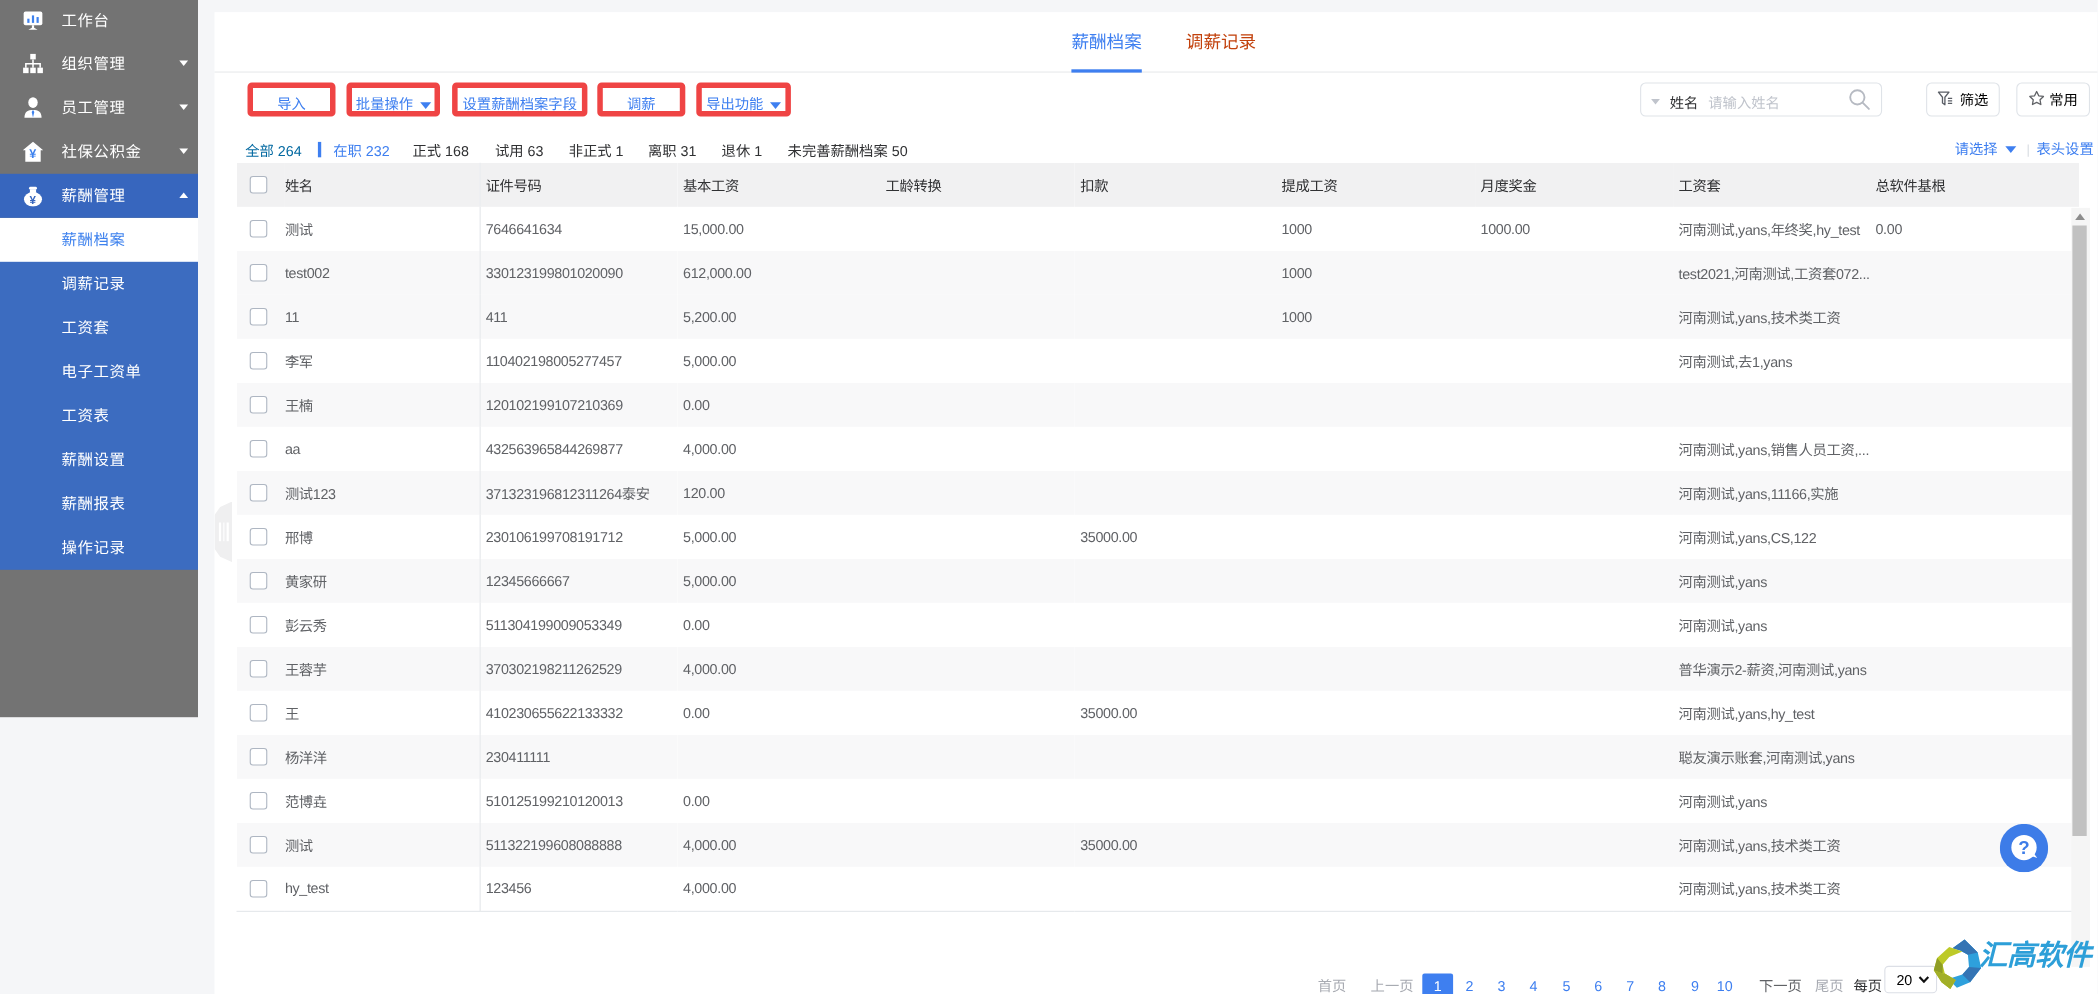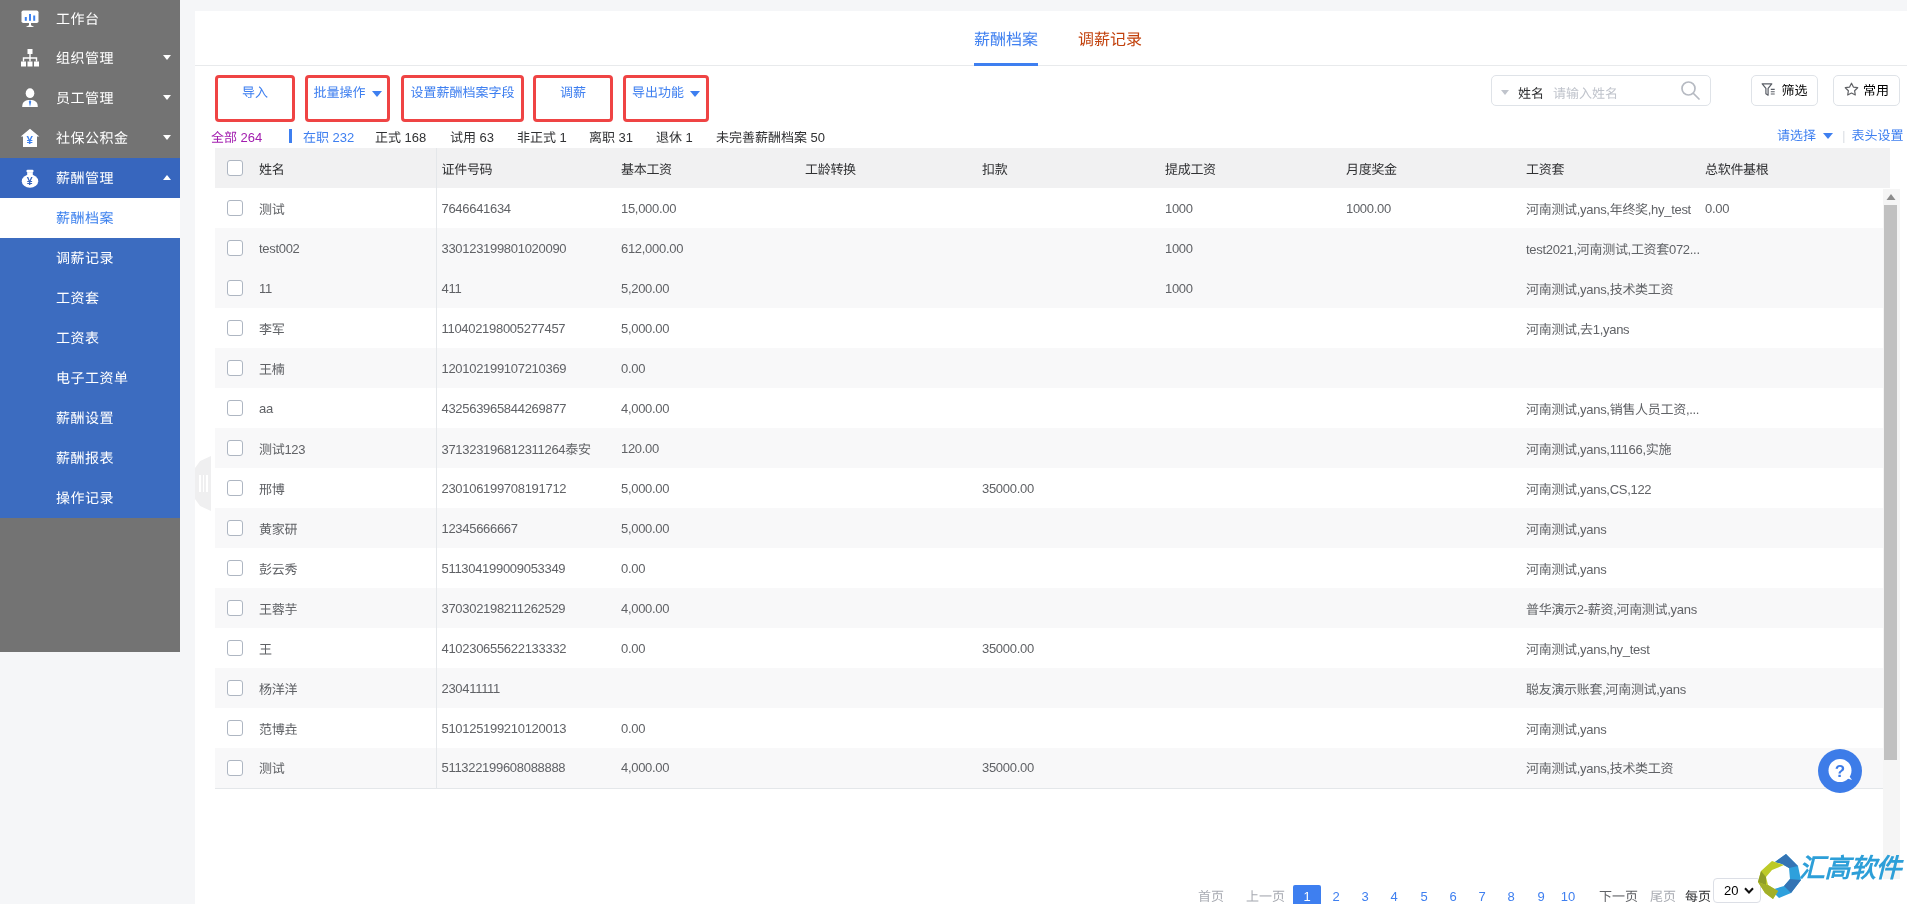--- a/index.html
+++ b/index.html
@@ -22,21 +22,21 @@
 
   
   #card { position:absolute; left:195px; top:11px; width:1712px; height:893px; background:#fff; }
 
   
   #tabs { position:absolute; left:0; top:0; width:1712px; height:55px; border-bottom:1px solid #e8eaec; }
   .tab { position:absolute; top:0; height:55px; line-height:57px; font-size:16px; color:#c2410c; }
   .tab.on { color:#3e7ff0; border-bottom:3px solid #3e7ff0; }
 
   
-  .btn { position:absolute; top:64px; height:47px; line-height:29px; border:3px solid #ef4444; border-radius:4px; color:#3e7ff0; font-size:13px; text-align:center; background:#fff; }
+  .btn { position:absolute; top:64px; height:31px; line-height:29px; border:5px solid #ef4444; border-radius:4px; color:#3e7ff0; font-size:13px; text-align:center; background:#fff;margin-left:10px; }
   .caret-b { display:inline-block; width:0; height:0; border-left:5px solid transparent; border-right:5px solid transparent; border-top:6px solid #3e7ff0; margin-left:6px; vertical-align:middle; }
 
   
   #searchbox { position:absolute; top:64px; left:1296px; width:220px; height:31px; border:1px solid #dfe3e8; border-radius:5px; background:#fff; font-size:13px; }
   .obtn { position:absolute; top:64px; height:31px; line-height:29px; border:1px solid #dfe3e8; border-radius:5px; color:#000000; font-size:13px; text-align:center; background:#fff; }
 
   
   #statusrow { position:absolute; left:0; top:116px; height:20px; font-size:13px; color:#303133; white-space:nowrap; }
 
   
@@ -108,22 +108,22 @@
         <rect x="6.4" y="1.8" width="7.2" height="2.6" rx="1.3" fill="#fff"></rect>
         <text x="10" y="17" font-size="10.5" font-weight="bold" fill="#3766be" text-anchor="middle" font-family="Liberation Sans, sans-serif">¥</text>
       </svg>
     <span class="txt">薪酬管理</span>
       <span class="car up"></span>
     </div>
   <div id="submenu">
     <div class="s-item sel">薪酬档案</div>
     <div class="s-item">调薪记录</div>
     <div class="s-item">工资套</div>
+    <div class="s-item">电子工资单</div>
     <div class="s-item">工资表</div>
-    <div class="s-item">电子工资单</div>
     <div class="s-item">薪酬设置</div>
     <div class="s-item">薪酬报表</div>
     <div class="s-item">操作记录</div>
   </div>
 </div>
 
 <div id="card">
   <div id="tabs">
     <div class="tab on" style="left:779px;">薪酬档案</div>
     <div class="tab" style="left:883px;">调薪记录</div>
@@ -148,21 +148,21 @@
     <svg style="vertical-align:-2px; margin-right:5px;" width="15" height="15" viewBox="0 0 15 15">
         <path d="M1.2 1.8 h9.6 l-3.7 4.6 v6.8 l-2.2 -1.5 v-5.3 z" fill="none" stroke="#5a5e66" stroke-width="1.2" stroke-linejoin="round"></path>
         <path d="M9.8 7.4 h3.9 M9.8 9.7 h3.9 M9.8 12 h3.9" stroke="#5a5e66" stroke-width="1.1"></path>
       </svg>筛选</div>
   <div class="obtn" style="left:1638px; width:67px;">
     <svg style="vertical-align:-2px; margin-right:4px;" width="15" height="15" viewBox="0 0 15 15">
         <path d="M7.5 1.2l1.9 3.9 4.3.6-3.1 3 .7 4.3-3.8-2-3.8 2 .7-4.3-3.1-3 4.3-.6z" fill="none" stroke="#606266" stroke-width="1.2" stroke-linejoin="round"></path>
       </svg>常用</div>
 
   <div id="statusrow">
-    <span class="abs" style="left:16px; color:#a21caf;">全部 264</span>
+    <span class="abs" style="left:28px; color:#0369a1;">全部 264</span>
     <span class="abs" style="left:94px; top:2px; width:3px; height:14px; background:#3e7ff0;"></span>
     <span class="abs" style="left:108px;" class2="blue"><span class="blue">在职 232</span></span>
     <span class="abs" style="left:180px;">正式 168</span>
     <span class="abs" style="left:255px;">试用 63</span>
     <span class="abs" style="left:322px;">非正式 1</span>
     <span class="abs" style="left:394px;">离职 31</span>
     <span class="abs" style="left:461px;">退休 1</span>
     <span class="abs" style="left:521px;">未完善薪酬档案 50</span>
   </div>
   <div id="selrow" class="abs" style="top:114px; left:1582px; width:122px; font-size:13px; color:#3e7ff0; white-space:nowrap;">请选择
@@ -366,20 +366,32 @@
           <td>河南测试,yans</td>
           <td></td>
         </tr>
       <tr class="alt">
           <td class="c0"><span class="cb"></span></td>
           <td class="c1">测试</td>
           <td>511322199608088888</td>
           <td>4,000.00</td>
           <td></td>
           <td>35000.00</td>
+          <td></td>
+          <td></td>
+          <td>河南测试,yans,技术类工资</td>
+          <td></td>
+        </tr>
+      <tr>
+          <td class="c0"><span class="cb"></span></td>
+          <td class="c1">hy_test</td>
+          <td>123456</td>
+          <td>4,000.00</td>
+          <td></td>
+          <td></td>
           <td></td>
           <td></td>
           <td>河南测试,yans,技术类工资</td>
           <td></td>
         </tr>
     </tbody>
   </table>
 
   <div id="pager">
     <span class="pg" style="left:1003px; color:#a8abb2;">首页</span>

